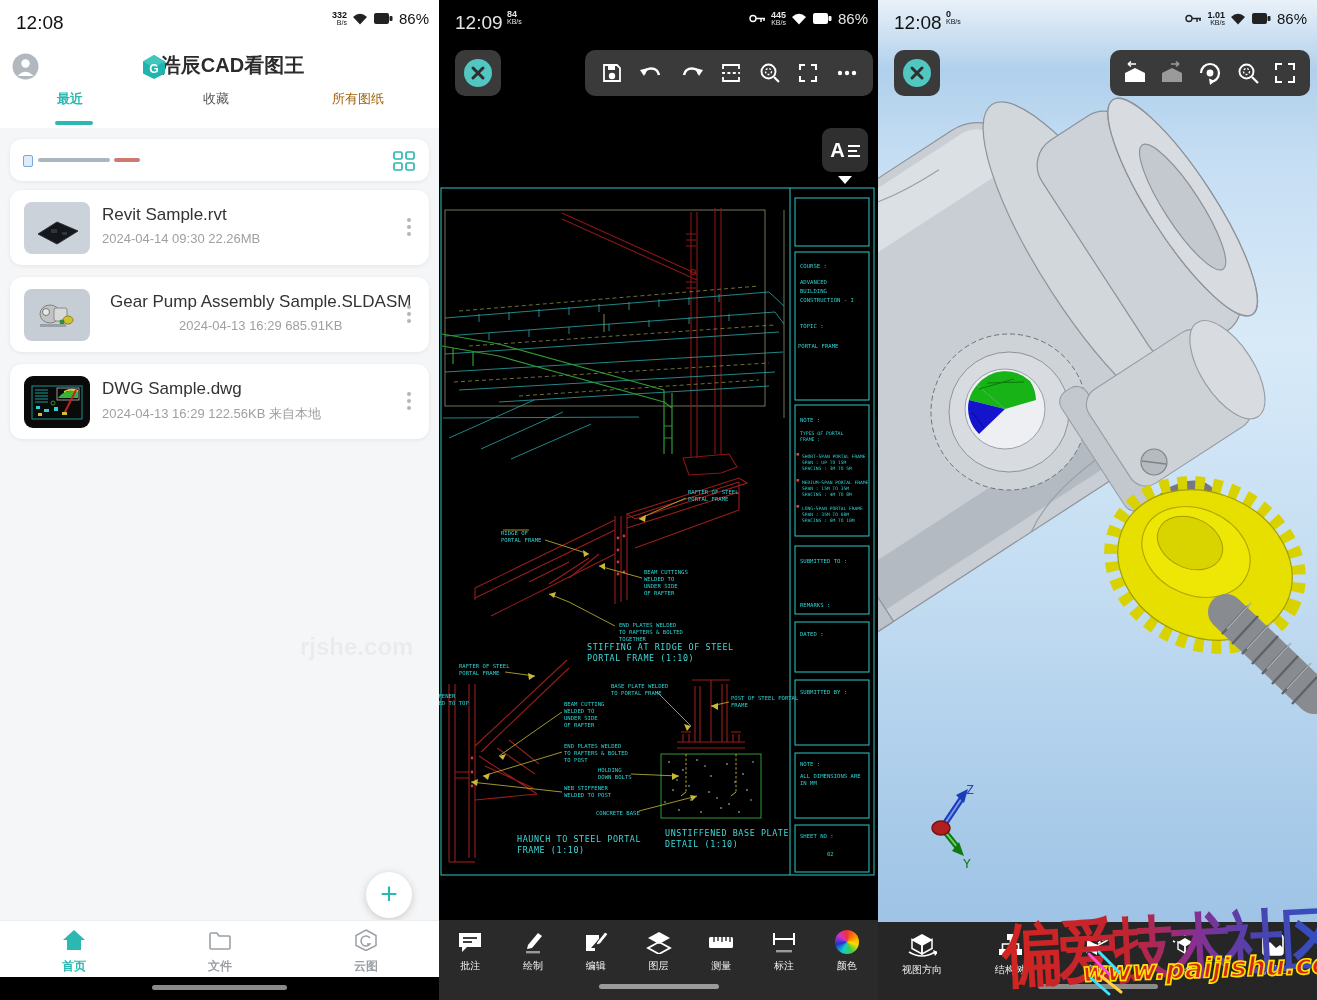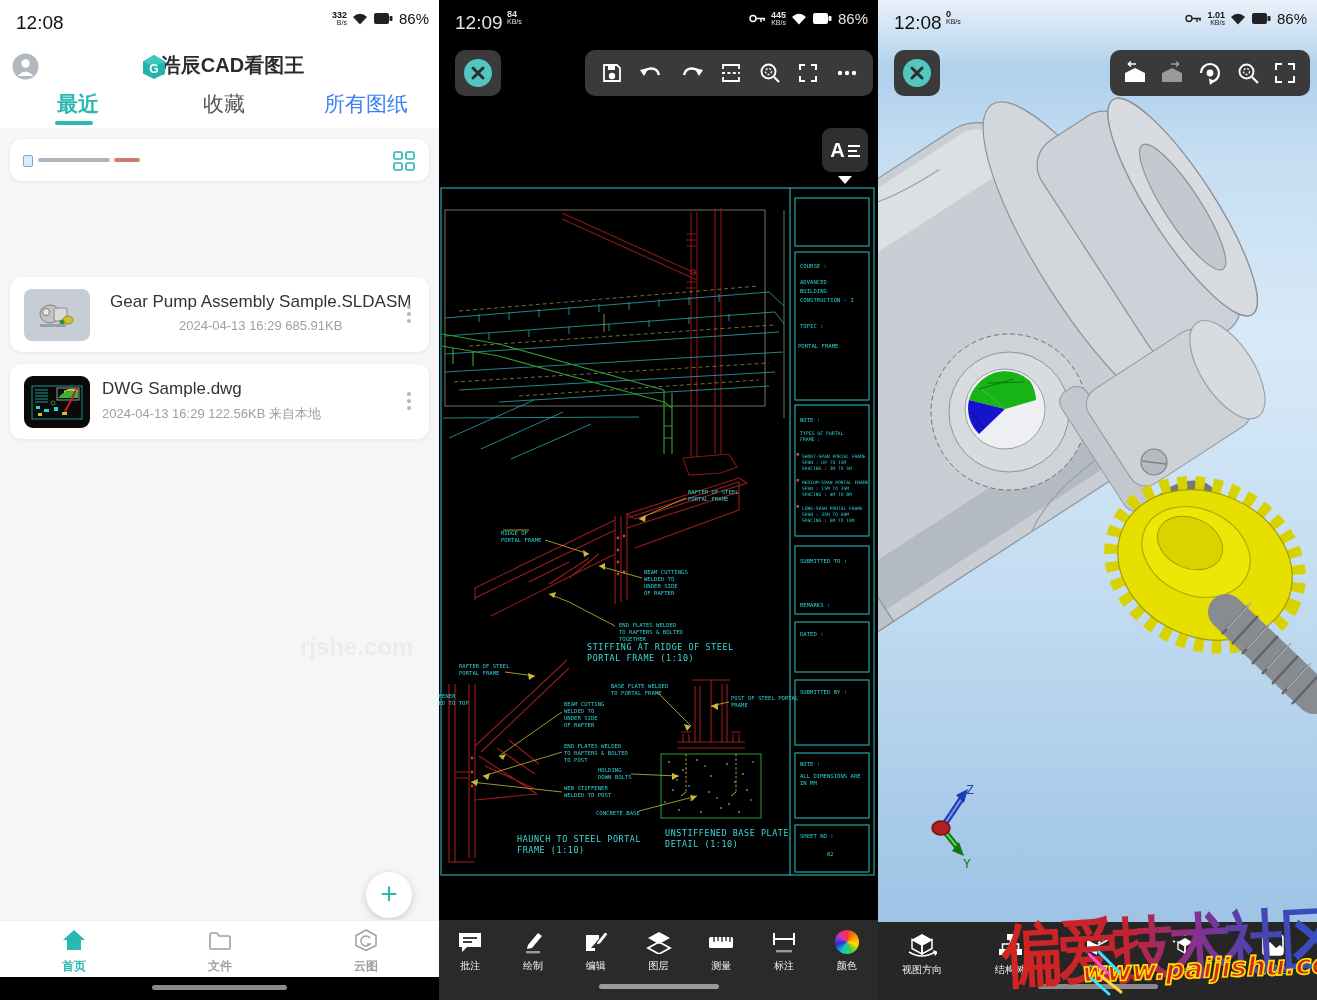--- a/index.html
+++ b/index.html
@@ -11,21 +11,21 @@
   #p1{left:0;background:#fff;}
   .sb{position:absolute;top:0;left:0;right:0;height:44px;}
   .sb .time{position:absolute;left:16px;top:12px;font-size:19px;font-weight:500;}
   .sb .right{position:absolute;right:10px;top:10px;display:flex;align-items:center;gap:5px;}
   .net{display:flex;flex-direction:column;align-items:flex-end;line-height:8px;text-align:right;}
   .net .t{font-size:9px;font-weight:700;}
   .net .b{font-size:7px;}
   .pct{font-size:15px;font-weight:500;}
   .dark-sb{color:#111;}
   .light-sb{color:#e5e5e5;}
-  .tab{font-size:21px;}
+  .tab{font-size:13px;}
   .card{position:absolute;left:10px;width:419px;background:#fff;border-radius:12px;
         box-shadow:0 1px 4px rgba(0,0,0,.07);}
   .fname{font-size:17px;color:#333;}
   .fmeta{font-size:13px;color:#a0a0a0;margin-top:6px;}
   .dots{display:flex;flex-direction:column;gap:3px;}
   .dots i{width:4px;height:4px;border-radius:50%;background:#b5b5b5;}
   .navlabel{font-size:12px;margin-top:3px;text-align:center;}
   .minibar{display:inline-block;height:4px;border-radius:2px;vertical-align:middle;}
   
   .tbtn{position:absolute;width:46px;height:46px;border-radius:10px;background:#3a3a3a;
@@ -83,21 +83,21 @@
       <polygon points="13,1 24,7.5 24,19.5 13,25 2,19.5 2,7.5" fill="#1fb5ae"></polygon>
       <polygon points="13,1 24,7.5 13,13.5 2,7.5" fill="#41c6bd"></polygon>
       <text x="13" y="19" text-anchor="middle" font-size="12" font-weight="bold" fill="#fff" font-family="Liberation Sans,sans-serif">G</text>
     </svg>
     <span style="font-size:20px;font-weight:700;color:#2b2b2b;margin-left:26px;">浩辰CAD看图王</span>
   </div>
 
   <div class="abs" style="left:0;right:0;top:90px;height:38px;">
     <span class="tab abs" style="left:57px;color:#2bb7b2;font-weight:600;">最近</span>
     <span class="tab abs" style="left:203px;color:#555;">收藏</span>
-    <span class="tab abs" style="left:324px;color:#3b82f6;">所有图纸</span>
+    <span class="tab abs" style="left:332px;color:#a16207;">所有图纸</span>
     <div class="abs" style="left:55px;top:31px;width:38px;height:3.5px;border-radius:2px;background:#2bb7b2;"></div>
   </div>
 
   <div class="abs" style="left:0;right:0;top:128px;height:792px;background:#f5f6f7;">
     <div id="lwm">rjshe.com</div>
 
     <div class="card" style="top:11px;height:42px;">
       <svg class="abs" style="left:13px;top:16px" width="10" height="12">
         <rect x="0.5" y="0.5" width="9" height="11" rx="1.5" fill="#dcecfa" stroke="#7aa7d9"></rect>
           </svg>
@@ -106,20 +106,38 @@
       <svg class="abs" style="right:14px;top:12px" width="22" height="20">
         <g fill="none" stroke="#2bb7b2" stroke-width="1.7">
           <rect x="1" y="1" width="8" height="7" rx="1.5"></rect>
               <rect x="13" y="1" width="8" height="7" rx="1.5"></rect>
           <rect x="1" y="12" width="8" height="7" rx="1.5"></rect>
               <rect x="13" y="12" width="8" height="7" rx="1.5"></rect>
             </g>
           </svg>
     </div>
 
+    <div class="card" style="top:62px;height:75px;">
+      <svg class="abs" style="left:14px;top:12px" width="66" height="52">
+        <rect width="66" height="52" rx="8" fill="#ccd2da"></rect>
+        <polygon points="14,32 33,20 54,29 33,42" fill="#14181d"></polygon>
+        <polygon points="14,32 33,20 54,29 33,42" fill="none" stroke="#2a3038" stroke-width="1"></polygon>
+        <rect x="27" y="27" width="6" height="4" fill="#2e353d"></rect>
+            <rect x="38" y="30" width="5" height="3" fill="#2e353d"></rect>
+      </svg>
+      <div class="abs" style="left:92px;top:15px;">
+        <div class="fname">Revit Sample.rvt</div>
+        <div class="fmeta">2024-04-14 09:30  22.26MB</div>
+      </div>
+      <div class="dots abs" style="right:18px;top:28px;">
+            <i></i>
+            <i></i>
+            <i></i>
+          </div>
+    </div>
 
     <div class="card" style="top:149px;height:75px;">
       <svg class="abs" style="left:14px;top:12px" width="66" height="52">
         <rect width="66" height="52" rx="8" fill="#c7cdd5"></rect>
         <ellipse cx="26" cy="25" rx="10" ry="9" fill="#c2c2c2" stroke="#808080"></ellipse>
         <rect x="30" y="19" width="13" height="13" rx="2" fill="#d9d9d9" stroke="#8a8a8a"></rect>
         <circle cx="22" cy="23" r="3.5" fill="#e8e8e8" stroke="#777"></circle>
         <ellipse cx="44" cy="31" rx="5" ry="4" fill="#cfc12d" stroke="#8f8420"></ellipse>
         <circle cx="38" cy="33" r="2.5" fill="#2f8f3a"></circle>
         <rect x="16" y="35" width="26" height="3" fill="#9aa0a8"></rect>

